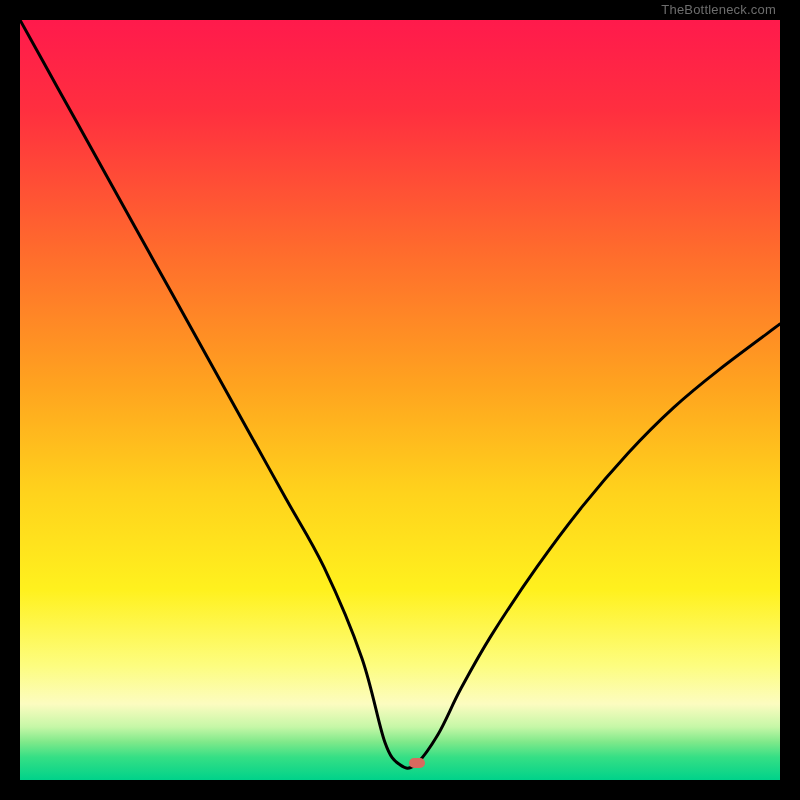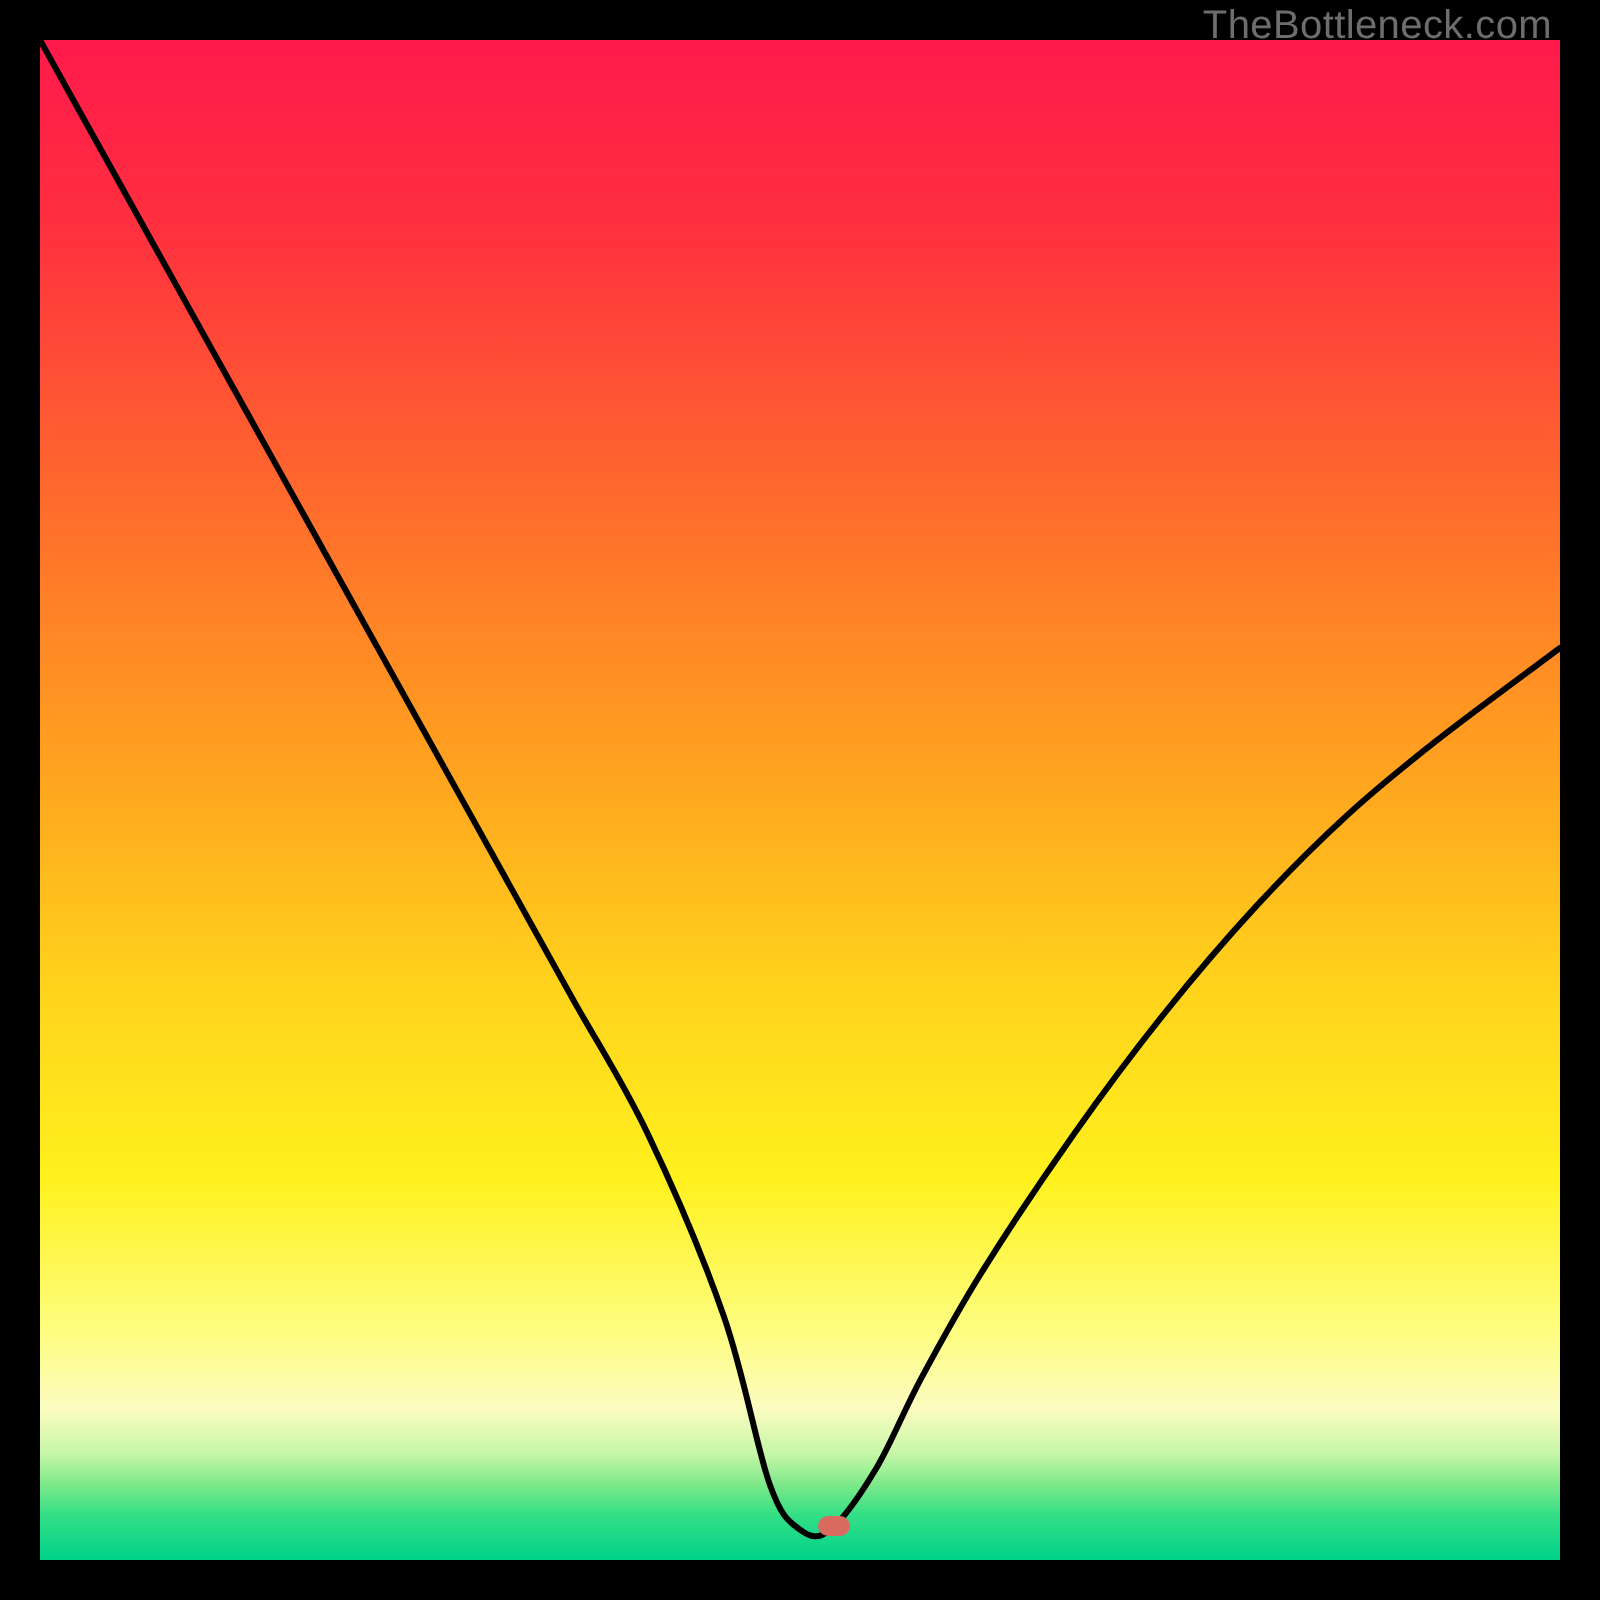--- a/index.html
+++ b/index.html
@@ -23,21 +23,21 @@
     top: 20px;
     width: 760px;
     height: 760px;
     overflow: hidden;
   }
   .watermark {
     position: absolute;
     top: 2px;
     right: 24px;
     color: #6d6d6d;
-    font-size: 20px;
+    font-size: 13px;
     font-weight: 500;
     letter-spacing: 0.2px;
     z-index: 5;
   }
   .marker {
     position: absolute;
     width: 16px;
     height: 10px;
     border-radius: 5px;
     transform: translate(-50%, -50%);

